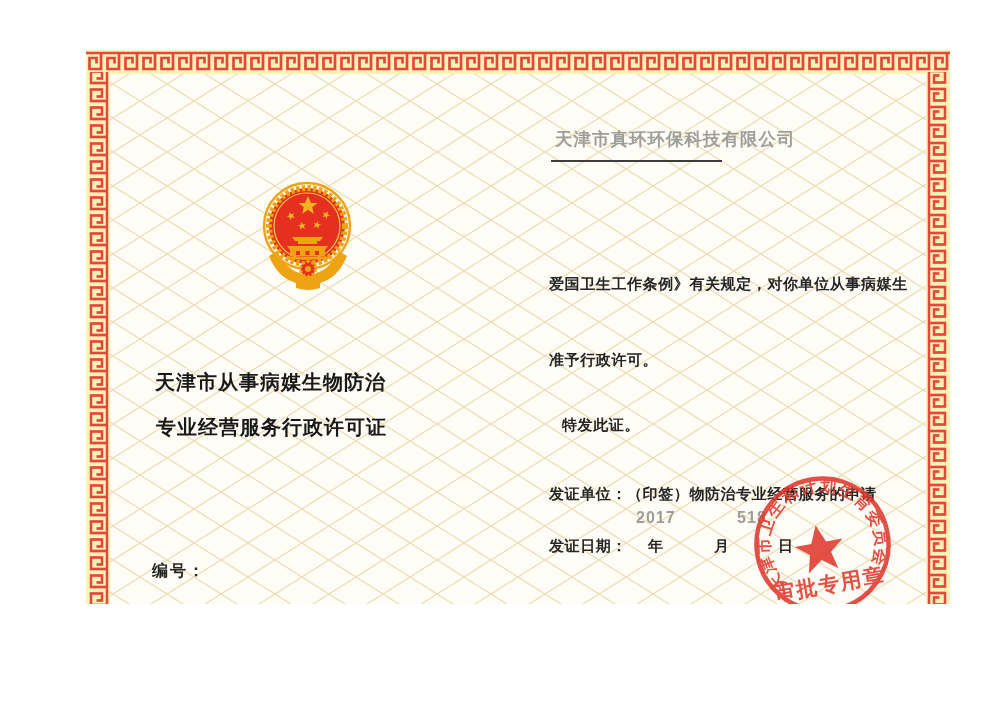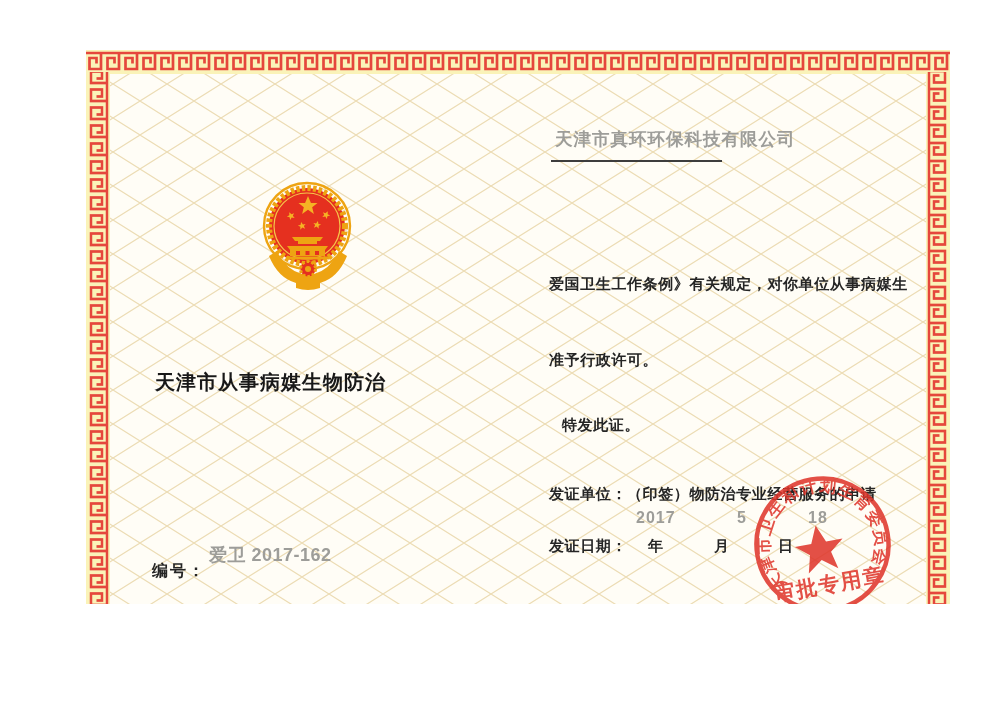--- a/index.html
+++ b/index.html
@@ -21,21 +21,21 @@
   .bodyline{font-size:15px; letter-spacing:0.6px;}
   .b1{left:579px; top:221px;}
   .b2{left:549px; top:264px;margin-top:11px;}
   .b3{left:549px; top:307px;}
   .b4{left:549px; top:351px;}
   .b5{left:562px; top:416px;}
   .issuer{left:549px; top:485px; font-size:15px; letter-spacing:0.6px;}
   .typed-num{font-size:16px; letter-spacing:1px;}
   .ty{left:636px; top:509px;}
   .tm{left:737px; top:509px;}
-  .td{left:808px; top:509px;}
+  .td{left:747px; top:509px;}
   .dlabel{left:549px; top:537px; font-size:15px; letter-spacing:0.6px;}
   .dyear{left:648px; top:537px; font-size:15px;}
   .dmonth{left:714px; top:537px; font-size:15px;}
   .dday{left:778px; top:537px; font-size:15px;}
   .ref{left:209px; top:543px; font-size:18px; letter-spacing:0.5px;}
   .serial{left:152px; top:561px; font-size:16px; letter-spacing:2px;}
   .frame-svg{left:86px; top:50px;}
   .emblem-svg{left:256px; top:180px;}
   .seal-svg{left:740px; top:462px;}
   .scan-edge{left:62px; top:706px; width:938px; height:2px; background:#e3e0d8;}
@@ -96,37 +96,37 @@
       <rect x="30" y="76.5" width="43" height="3" fill="#eea412"></rect>
       <circle cx="52" cy="89" r="7.5" fill="#e5301f" stroke="#eea412" stroke-width="3" stroke-dasharray="2.8 2"></circle>
       <circle cx="52" cy="89" r="3" fill="#eea412"></circle>
     </g>
   </svg>
 
   <div class="abs company typed">天津市真环环保科技有限公司</div>
   <div class="abs company-line"></div>
 
   <div class="abs title title1">天津市从事病媒生物防治</div>
+  <div class="abs title title2">专业经营服务行政许可证</div>
 
   <div class="abs ink bodyline b2">爱国卫生工作条例》有关规定，对你单位从事病媒生</div>
   <div class="abs ink bodyline b4">准予行政许可。</div>
   <div class="abs ink bodyline b5">特发此证。</div>
 
   <div class="abs ink issuer"><span>发证单位：</span><span>（印签）物防治专业经营服务的申请</span></div>
 
   <div class="abs typed typed-num ty">2017</div>
   <div class="abs typed typed-num tm">5</div>
   <div class="abs typed typed-num td">18</div>
 
   <div class="abs ink dlabel">发证日期：</div>
   <div class="abs ink dyear">年</div>
   <div class="abs ink dmonth">月</div>
   <div class="abs ink dday">日</div>
 
-  <div class="abs typed ref">爱卫 2017-162</div>
   <div class="abs ink serial">编号：</div>
 
   <svg class="abs seal-svg" width="165" height="165" viewBox="0 0 165 165">
     <g transform="rotate(-10 82.5 82.5)" opacity="0.86">
       <circle cx="82.5" cy="82.5" r="66" fill="none" stroke="#df342a" stroke-width="4.5"></circle>
       <path id="sealArc" d="M41 116 A53.3 53.3 0 1 1 124 116" fill="none"></path>
       <text font-size="16.5" font-weight="bold" fill="#df342a" font-family="Liberation Sans, sans-serif">
         <textPath href="#sealArc" xlink:href="#sealArc" startOffset="0" textLength="232" lengthAdjust="spacing">天津市卫生和计划生育委员会</textPath>
       </text>
       <path transform="translate(79,88) scale(2.55)" fill="#df342a" d="M0,-10 L2.94,-3.09 L9.51,-3.09 L4.19,1.18 L5.88,8.09 L0,3.82 L-5.88,8.09 L-4.19,1.18 L-9.51,-3.09 L-2.94,-3.09 Z"></path>

